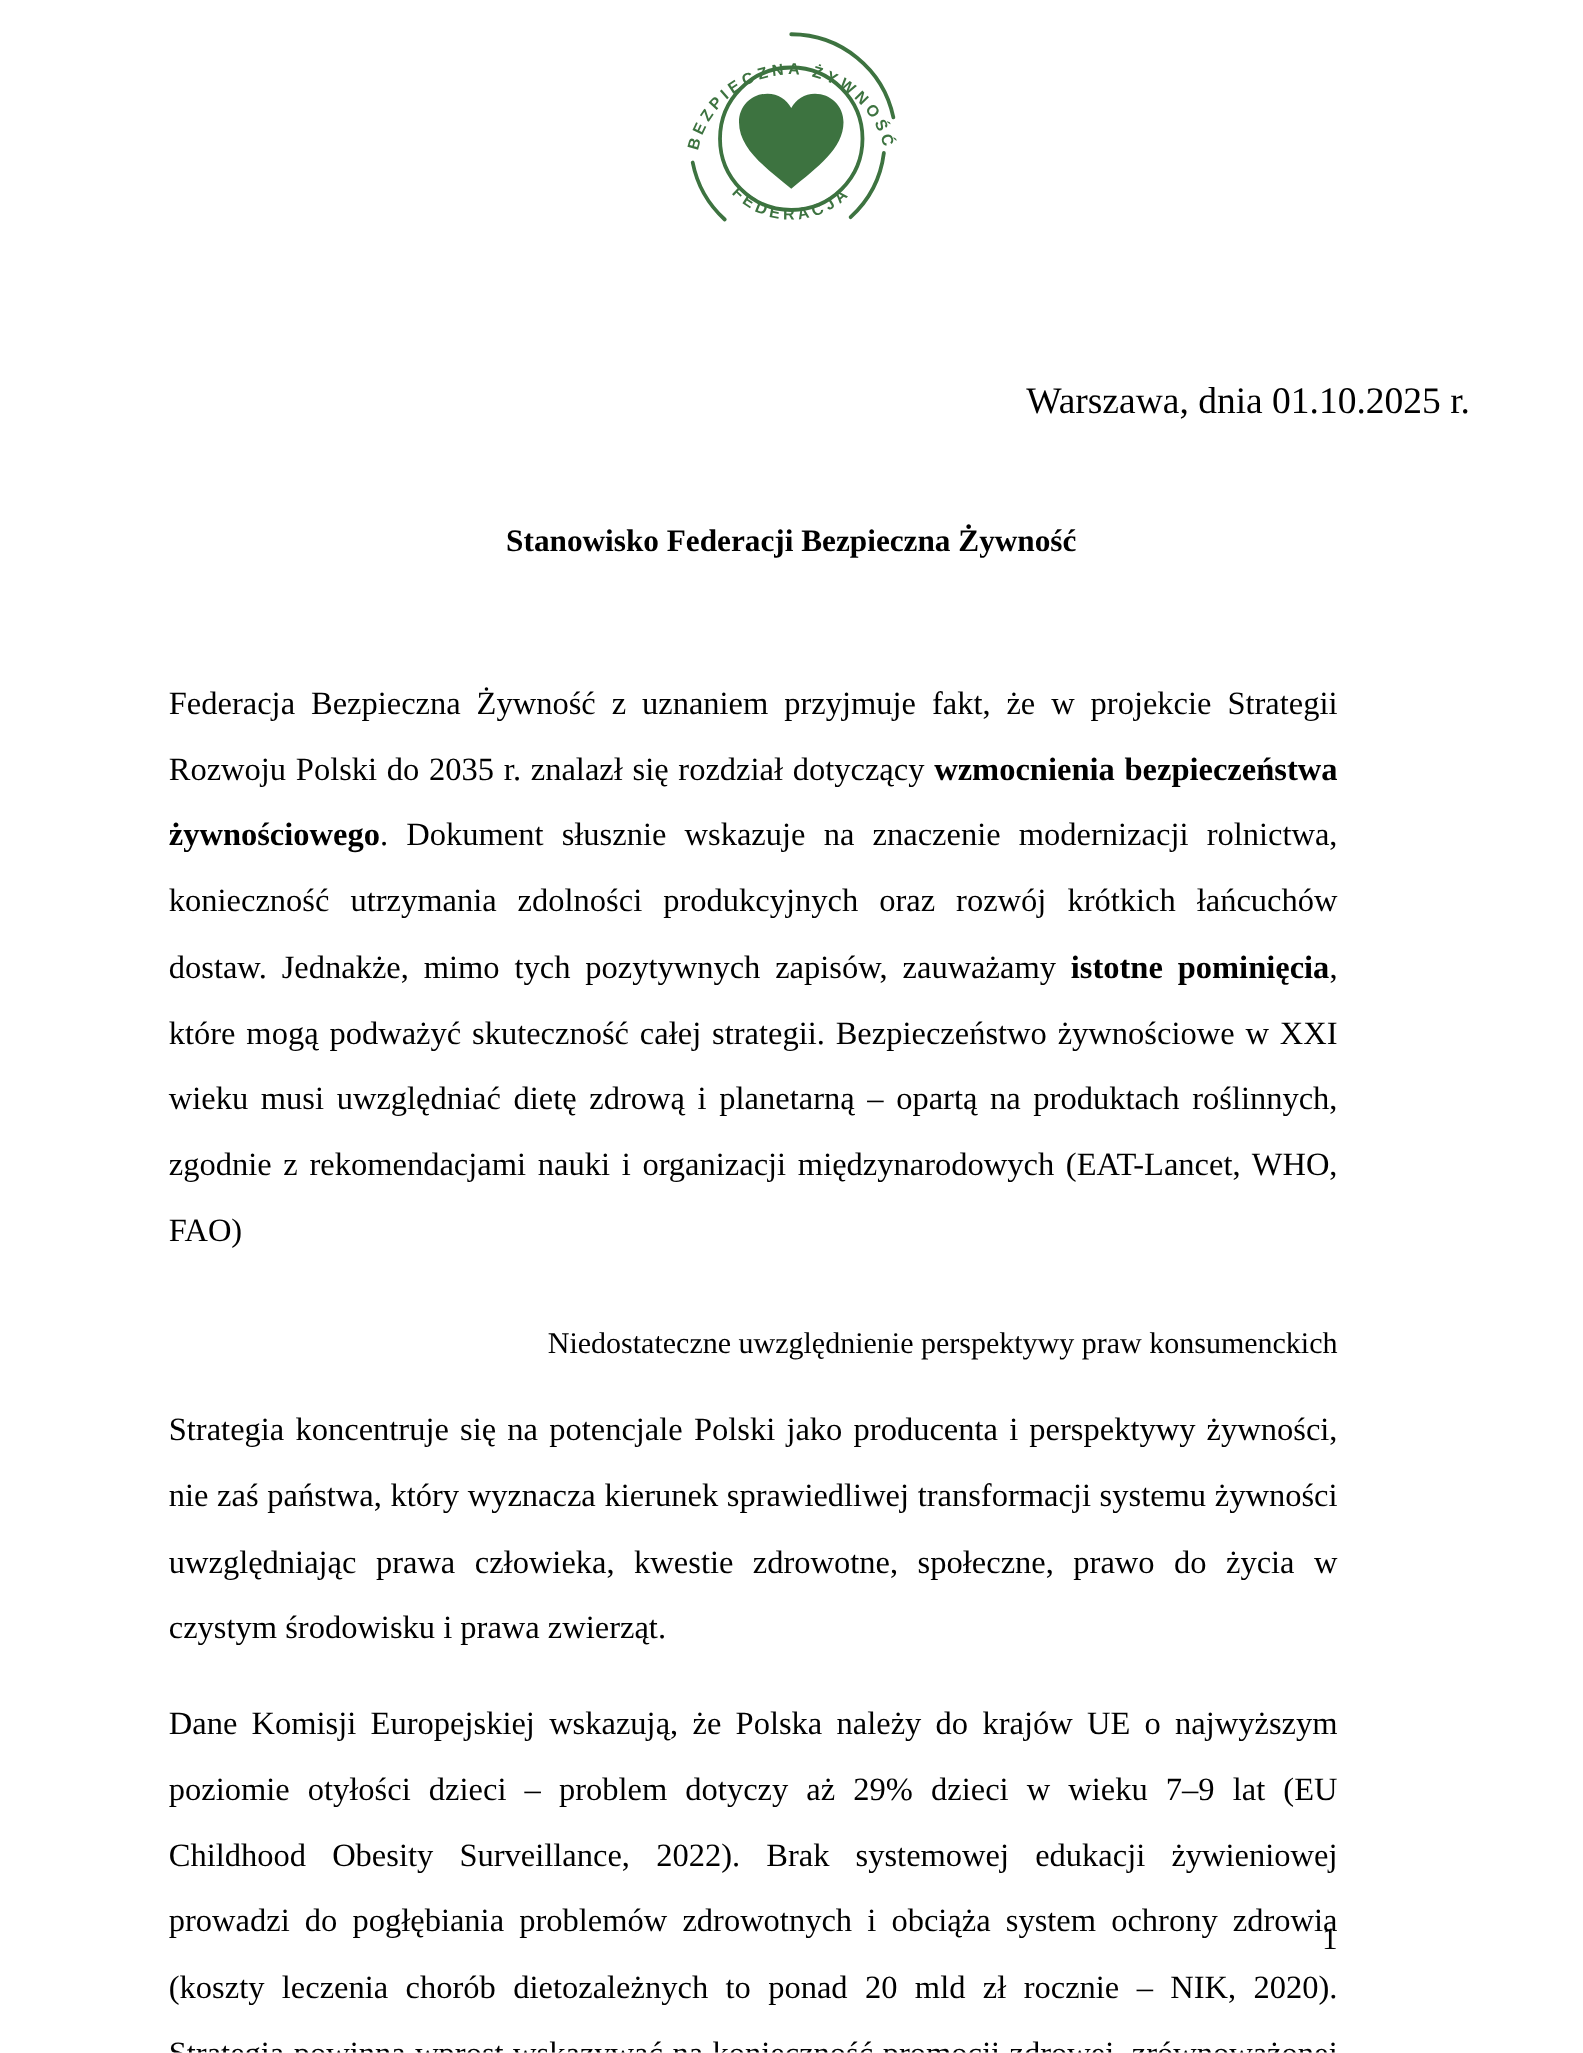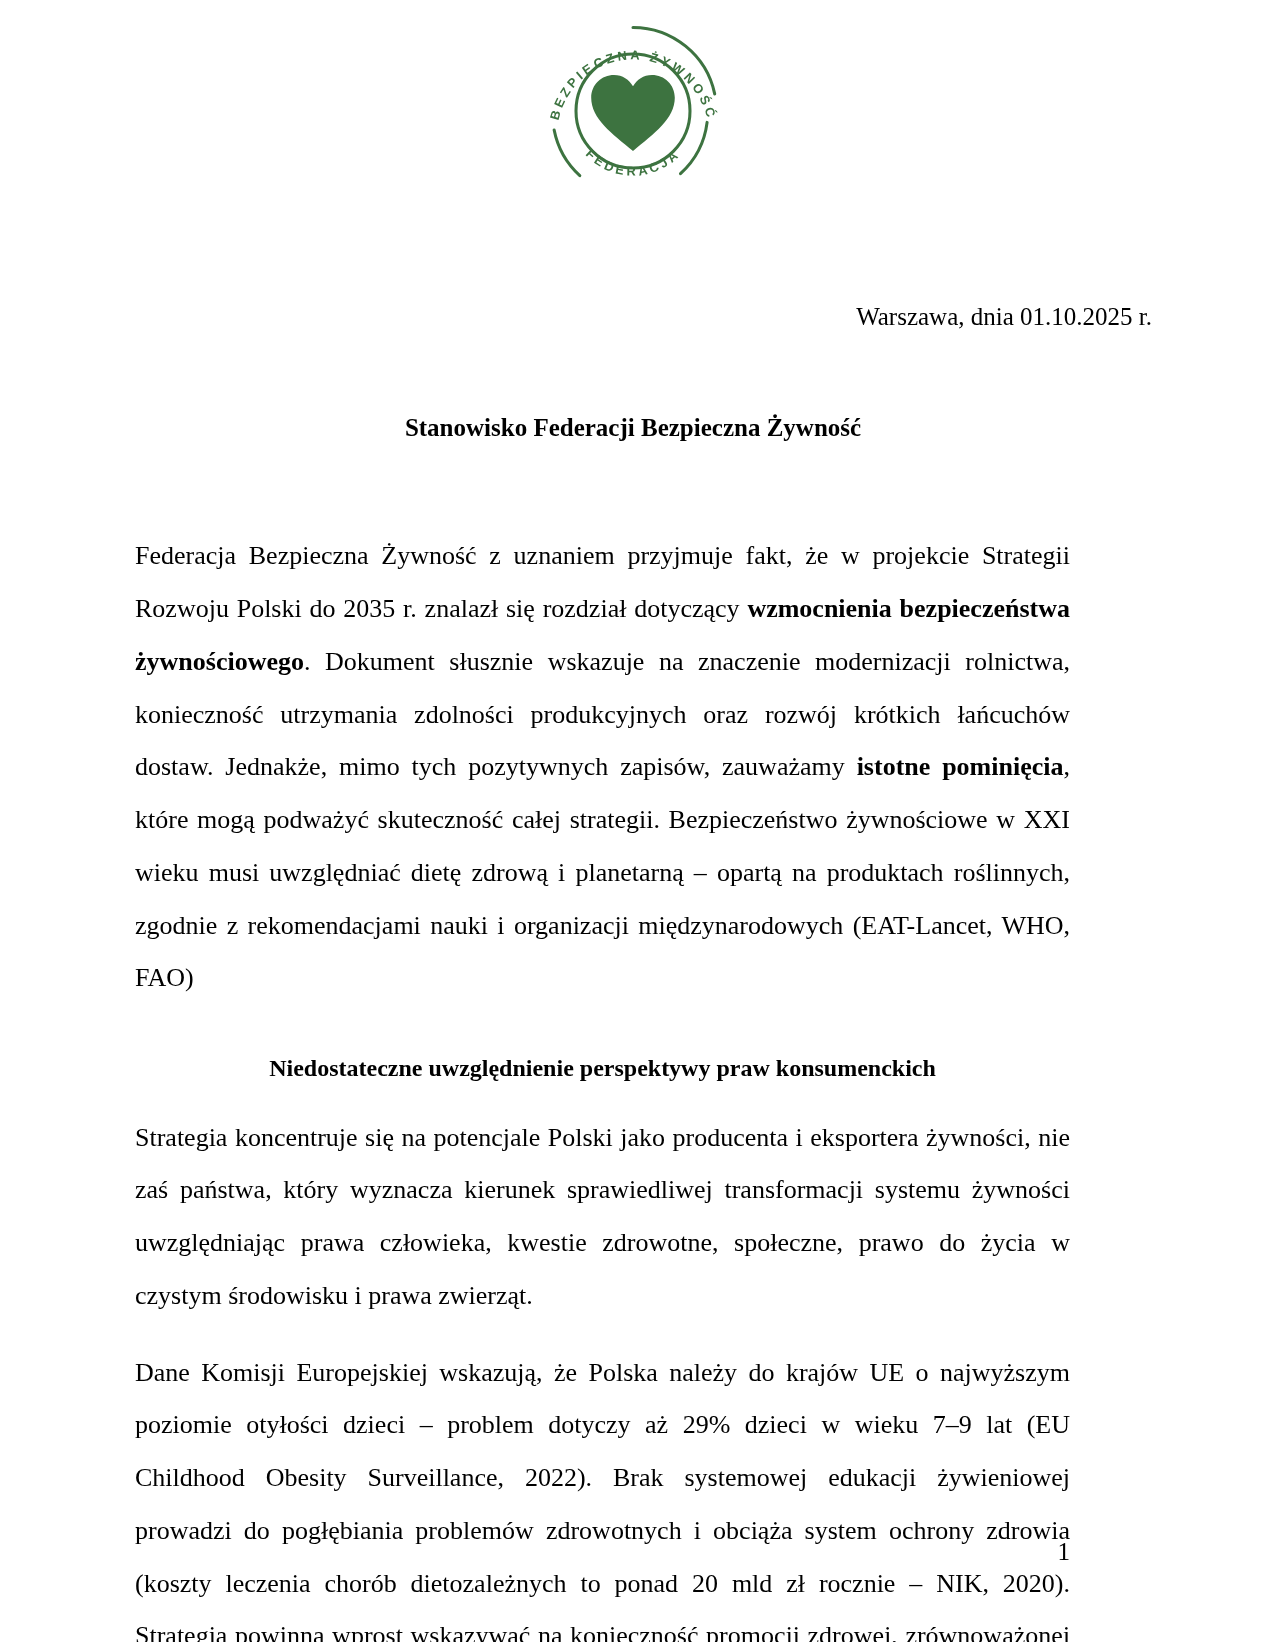--- a/index.html
+++ b/index.html
@@ -33,23 +33,23 @@
   .logo {
     width: 190px;
     height: 190px;
     position: relative;
   }
   .logo svg { display: block; width: 190px; height: 190px; }
 
   
   .date-line {
     margin-top: 95px;
-    padding-right: 114px;
+    padding-right: 90px;
     text-align: right;
-    font-size: 25px;
+    font-size: 30px;
     line-height: 1.3;
   }
 
   
   .title-block {
     margin-top: 70px;
     text-align: center;
     font-weight: bold;
     font-size: 25px;
     line-height: 1.95;
@@ -69,23 +69,23 @@
     font-size: 26px;
     line-height: 2.03;
     text-align: justify;
     text-justify: inter-word;
     hyphens: none;
   }
   p.para:last-child { margin-bottom: 0; }
   h2.subhead {
     margin: 44px 0 24px 0;
     font-size: 24px;
-    font-weight: bold;
+    font-weight: normal;
     line-height: 1.6;
-    text-align: center;
+    text-align: right;
   }
   .b { font-weight: bold; }
 
   
   .page-number {
     position: absolute;
     right: 196px;
     bottom: 78px;
     font-size: 25px;
     line-height: 1;
@@ -133,21 +133,21 @@
   <div class="title-block">
     <span class="title-line">Stanowisko Federacji Bezpieczna Żywność</span>
   </div>
 
   <div class="body-block">
 
     <p class="para"><span>Federacja Bezpieczna Żywność z uznaniem przyjmuje fakt, że w projekcie Strategii Rozwoju Polski do 2035 r. znalazł się rozdział dotyczący </span><span class="b">wzmocnienia bezpieczeństwa żywnościowego</span><span>. Dokument słusznie wskazuje na znaczenie modernizacji rolnictwa, konieczność utrzymania zdolności produkcyjnych oraz rozwój krótkich łańcuchów dostaw. Jednakże, mimo tych pozytywnych zapisów, zauważamy </span><span class="b">istotne pominięcia</span><span>, które mogą podważyć skuteczność całej strategii. Bezpieczeństwo żywnościowe w XXI wieku musi uwzględniać dietę zdrową i planetarną – opartą na produktach roślinnych, zgodnie z rekomendacjami nauki i organizacji międzynarodowych (EAT-Lancet, WHO, FAO)</span></p>
 
     <h2 class="subhead">Niedostateczne uwzględnienie perspektywy praw konsumenckich</h2>
 
-    <p class="para">Strategia koncentruje się na potencjale Polski jako producenta i eksportera żywności, nie zaś państwa, który wyznacza kierunek sprawiedliwej transformacji systemu żywności uwzględniając prawa człowieka, kwestie zdrowotne, społeczne, prawo do życia w czystym środowisku i prawa zwierząt.</p>
+    <p class="para">Strategia koncentruje się na potencjale Polski jako producenta i perspektywy żywności, nie zaś państwa, który wyznacza kierunek sprawiedliwej transformacji systemu żywności uwzględniając prawa człowieka, kwestie zdrowotne, społeczne, prawo do życia w czystym środowisku i prawa zwierząt.</p>
 
     <p class="para">Dane Komisji Europejskiej wskazują, że Polska należy do krajów UE o najwyższym poziomie otyłości dzieci – problem dotyczy aż 29% dzieci w wieku 7–9 lat (EU Childhood Obesity Surveillance, 2022). Brak systemowej edukacji żywieniowej prowadzi do pogłębiania problemów zdrowotnych i obciąża system ochrony zdrowia (koszty leczenia chorób dietozależnych to ponad 20 mld zł rocznie – NIK, 2020). Strategia powinna wprost wskazywać na konieczność promocji zdrowej, zrównoważonej diety – w tym ograniczenia spożycia mięsa</p>
 
   </div>
 
   <div class="page-number">1</div>
 
 </div>
 
 </body></html>

